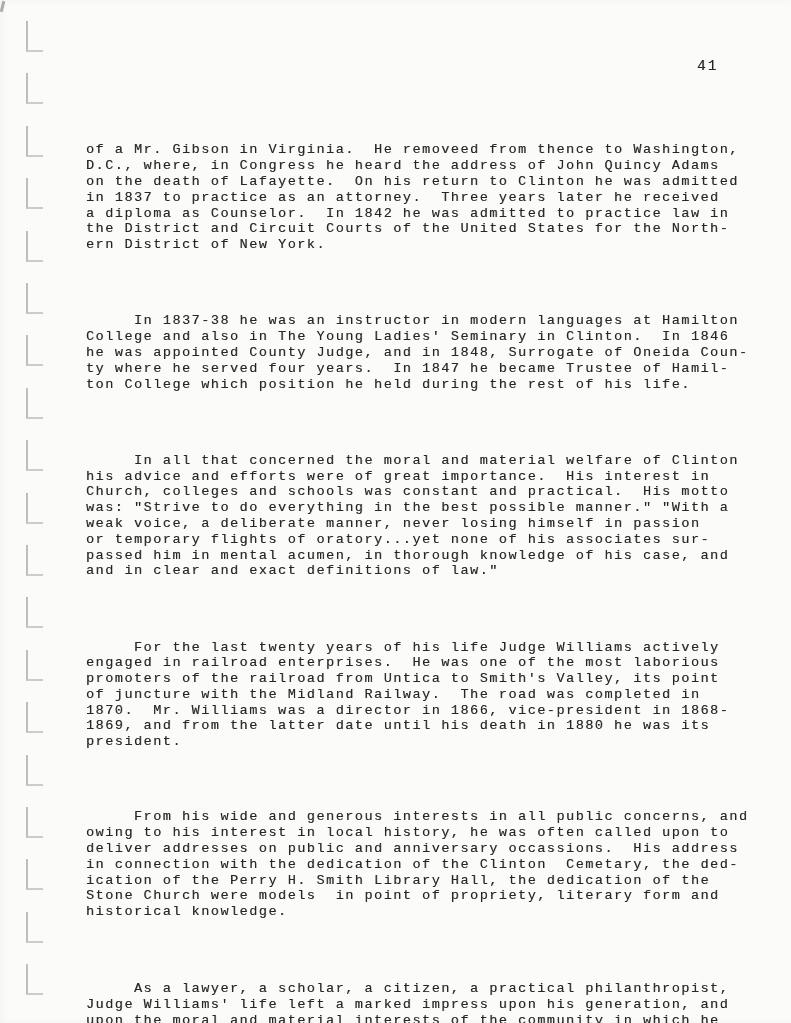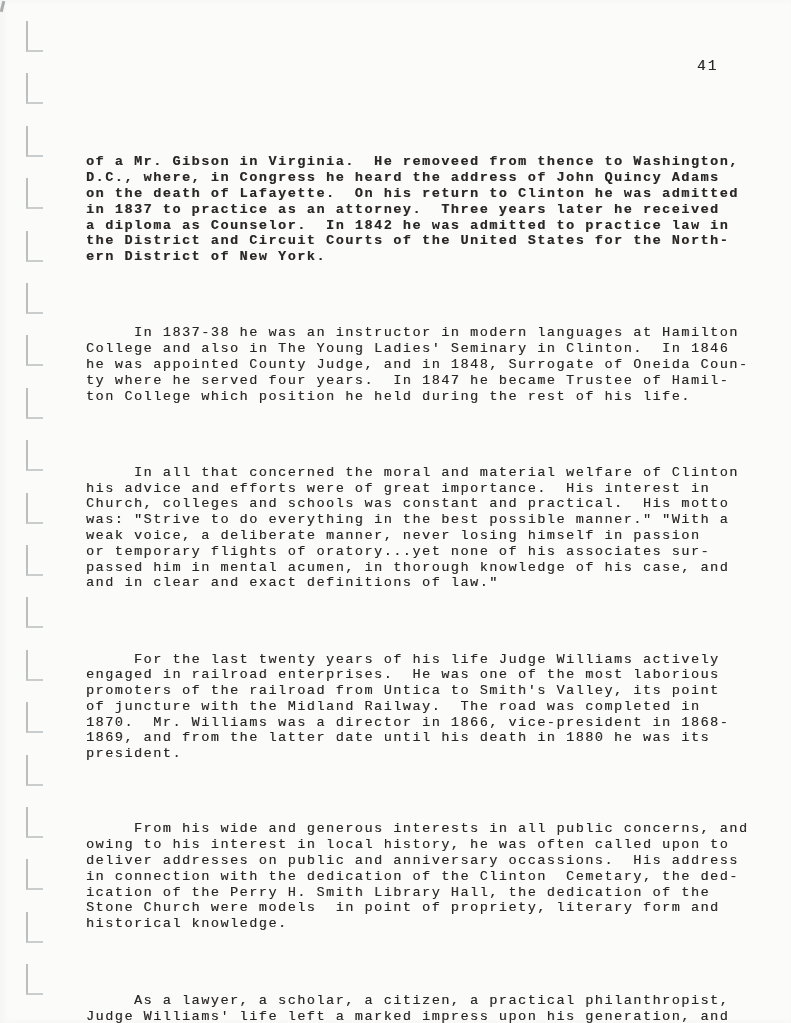--- a/index.html
+++ b/index.html
@@ -51,21 +51,21 @@
     left: 86px;
     top: 91px;
     width: 695px;
     font-size: 13.5px;
     line-height: 15.8px;
     letter-spacing: 1.5px;
     white-space: pre;
     text-shadow: 0.4px 0.4px 0 rgba(41,38,35,0.42);
   }
   .para { margin: 13px 0 0 0; }
-  .para.flush-top { margin-top: 16px; font-weight: bold; }
+  .para.flush-top { margin-top: 4px; }
   .para.no-gap { margin-top: 12px; }
   .para.gap-md { margin-top: 14px; }
 </style>
 </head>
 <body>
 
 <div class="page">
 
   <div class="corner-speck"></div>
 

